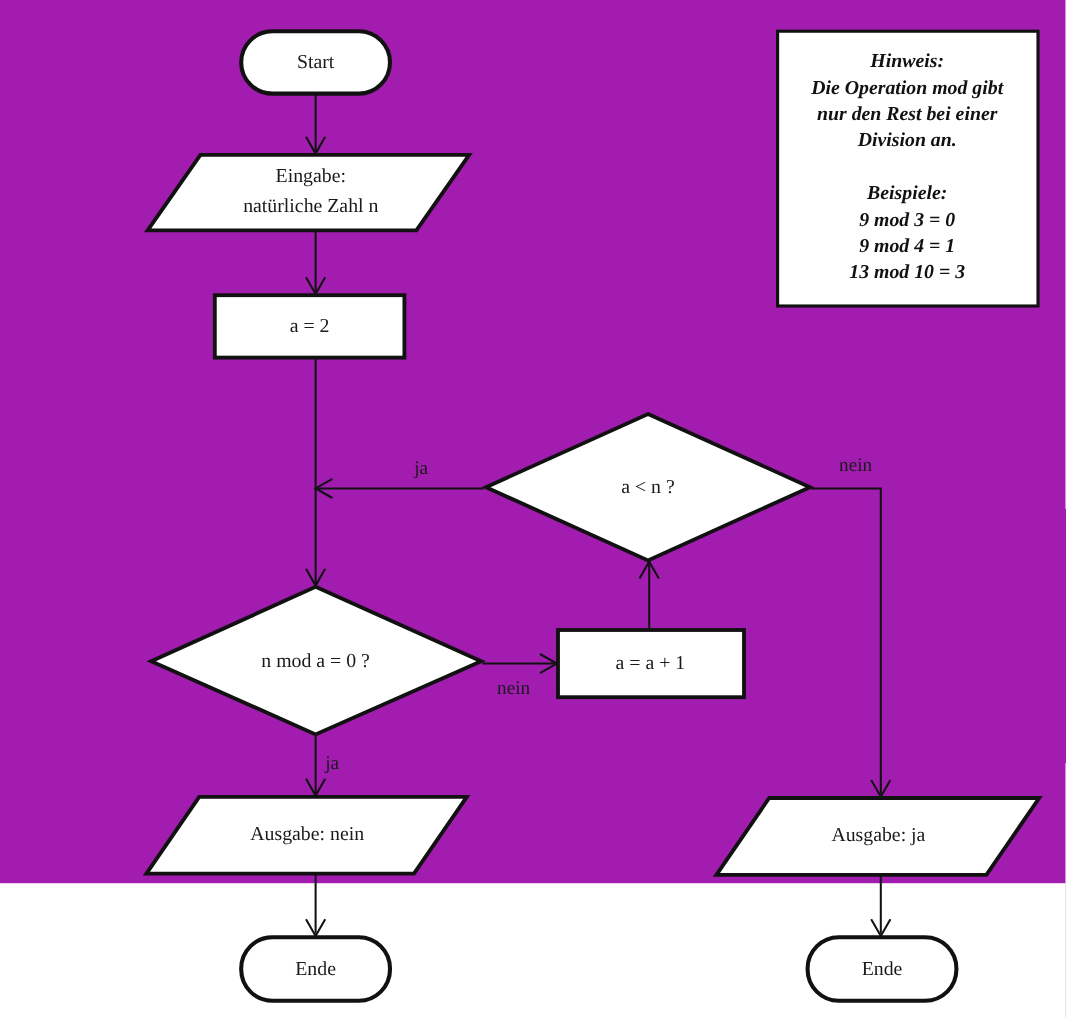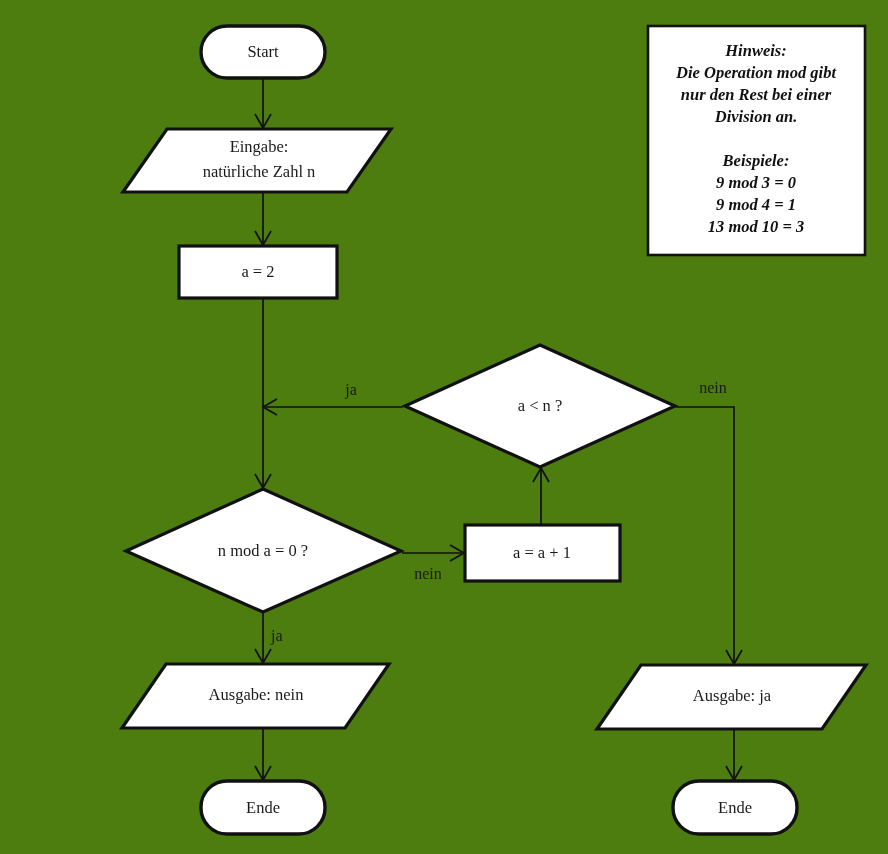--- a/index.html
+++ b/index.html
@@ -9,22 +9,22 @@
   }
   body {
     width: 888px;
     height: 854px;
     overflow: hidden;
     font-family: "Liberation Serif", "DejaVu Serif", serif;
   }
   #canvas {
     position: relative;
     width: 888px;
-    height: 854px;
-    background: #4d7c0f;
+    height: 736px;
+    background: #a21caf;
   }
   svg#flow {
     position: absolute;
     left: 0;
     top: 0;
     width: 888px;
     height: 854px;
   }
   .shape-stroke {
     fill: #ffffff;

